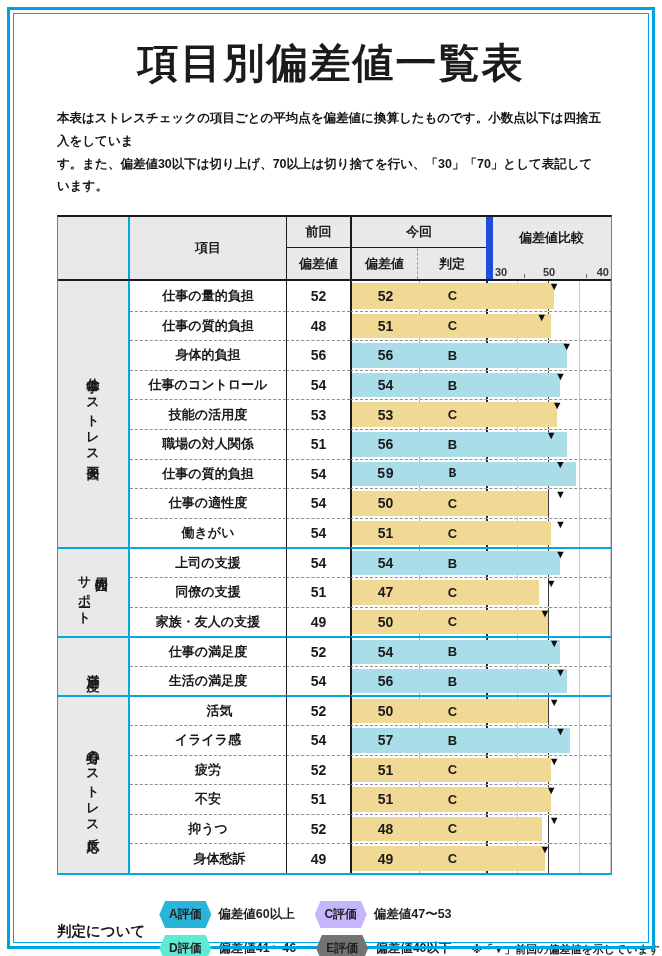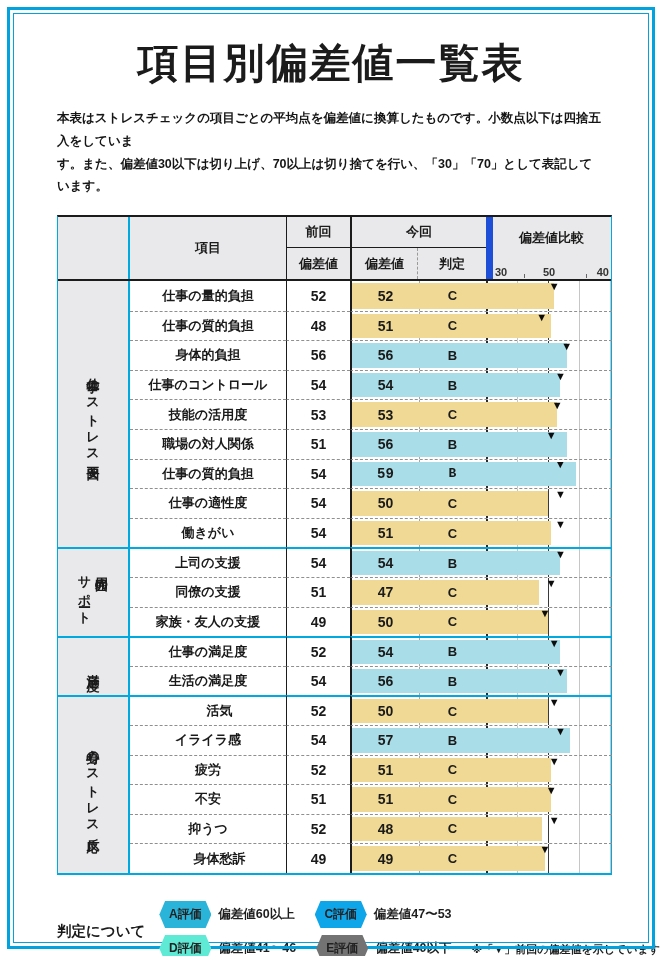--- a/index.html
+++ b/index.html
@@ -417,21 +417,21 @@
 
 <div class="legend">
   <div class="legend-title">判定について</div>
   <div class="legend-rows" id="legend-rows">
       <div class="legend-row">
         <div class="lg-item">
           <span class="badge" style="background: rgb(43, 180, 218);">A評価</span>
           <span class="lg-desc">偏差値60以上</span>
         </div>
         <div class="lg-item">
-          <span class="badge" style="background: #0ea5e9;">C評価</span>
+          <span class="badge" style="background: #c4b5fd;">C評価</span>
           <span class="lg-desc">偏差値47〜53</span>
         </div>
       </div>
       <div class="legend-row">
         <div class="lg-item">
           <span class="badge" style="background: #5eead4;">D評価</span>
           <span class="lg-desc">偏差値41〜46</span>
         </div>
         <div class="lg-item">
           <span class="badge" style="background: #737373;">E評価</span>

